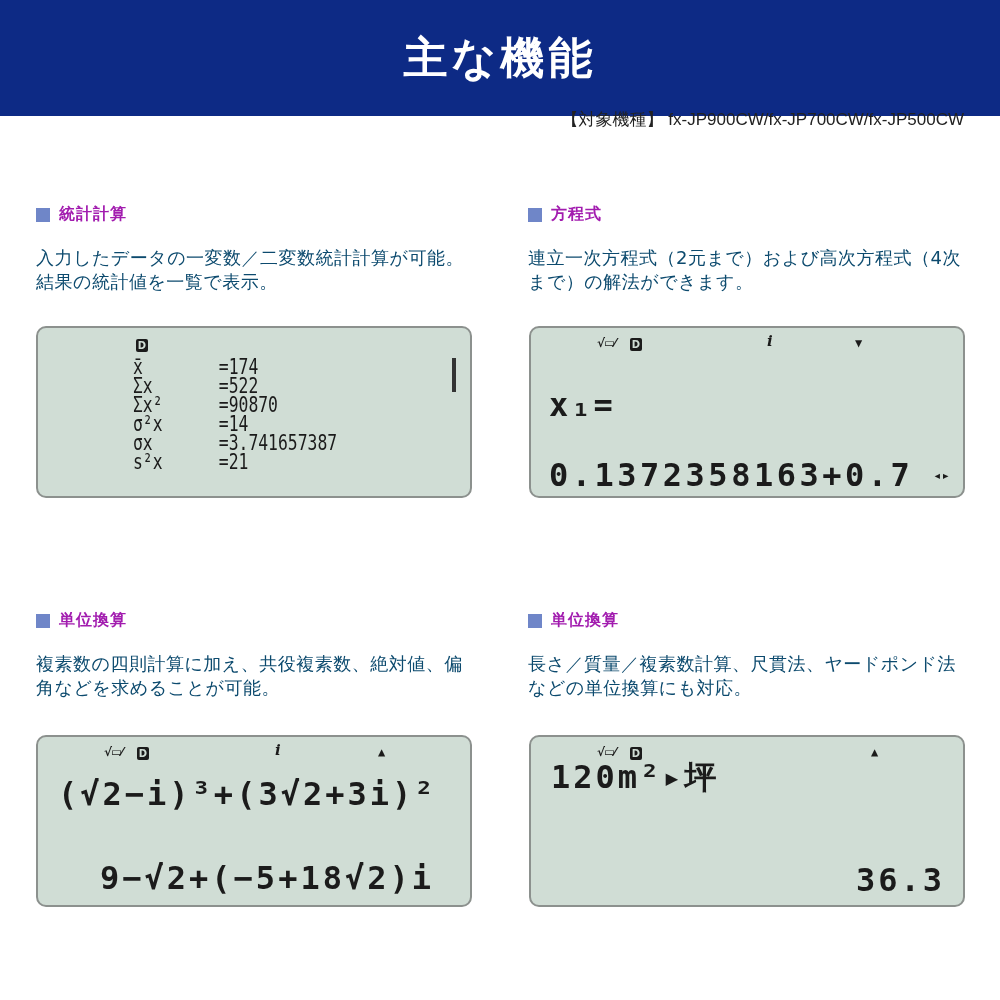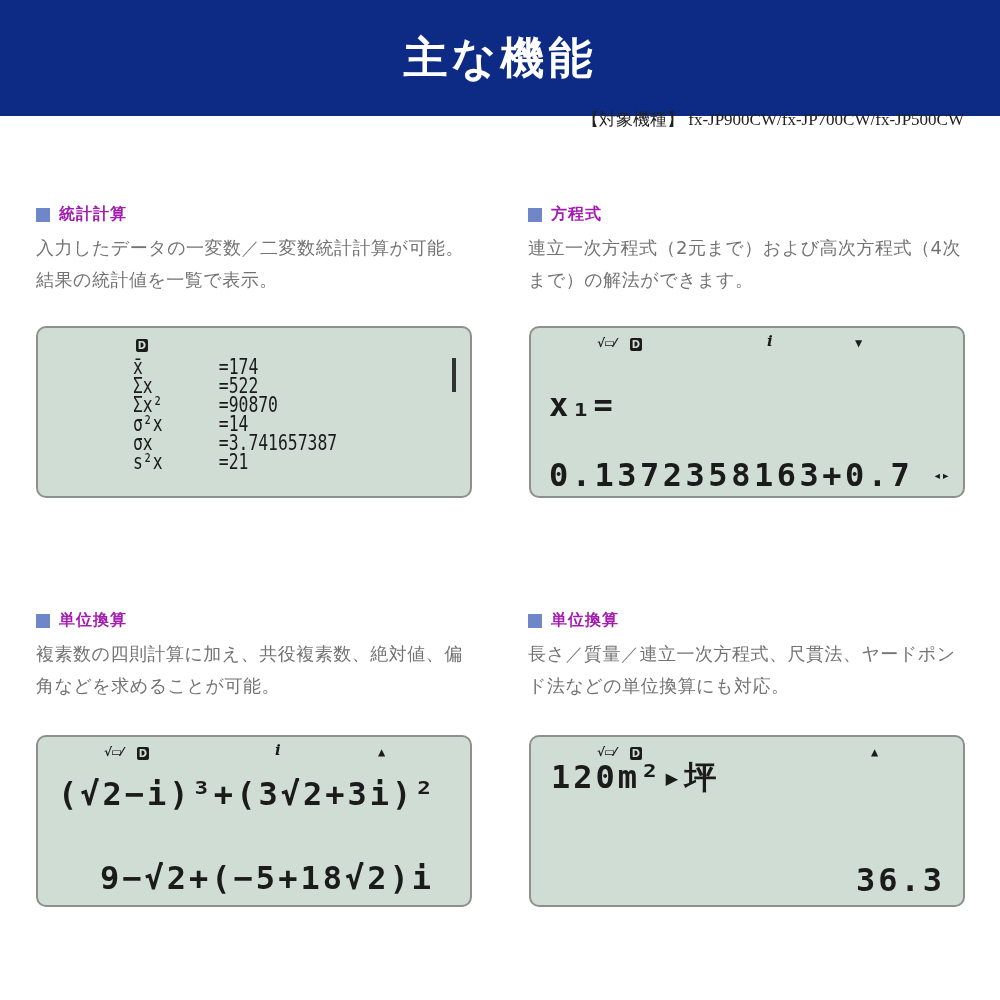--- a/index.html
+++ b/index.html
@@ -11,34 +11,34 @@
       background: #0d2a85;
       display: flex; align-items: center; justify-content: center;
     }
     .banner-title {
       color: #ffffff; font-size: 44px; font-weight: bold; letter-spacing: 4px;
       font-family: "DejaVu Sans", sans-serif;
     }
     .models {
       position: absolute; right: 36px; top: 108px;
       font-size: 17px; color: #222;
-      font-family: Liberation Serif, serif;
+      font-family: Liberation Sans, sans-serif;
     }
 
     .feature { position: absolute; width: 440px; }
     .feature.f1 { left: 36px; top: 198px; }
     .feature.f2 { left: 528px; top: 198px; }
     .feature.f3 { left: 36px; top: 604px; }
     .feature.f4 { left: 528px; top: 604px; }
 
     .feature-head { display: flex; align-items: center; height: 32px; }
     .bullet { width: 14px; height: 14px; background: #6f86c8; margin-right: 9px; margin-top: 2px; }
     .feature-title { font-size: 16px; font-weight: bold; color: #a21caf; letter-spacing: 1px; }
     .feature-desc {
-      margin-top: 2px; font-size: 18px; line-height: 32px; color: #737373;
+      margin-top: 16px; font-size: 18px; line-height: 24px; color: #0c4a6e;
       width: 440px; letter-spacing: 0.5px;
     }
 
     .lcd {
       position: absolute; background: #d0ddd5;
       border: 2px solid #8c918e; border-radius: 10px;
       font-family: "DejaVu Sans Mono", monospace; color: #1b1b1b;
       overflow: hidden;
     }
     .lcd.s1 { left: 36px; top: 326px; width: 436px; height: 172px; }
@@ -145,21 +145,21 @@
   <span class="ind ind-arrow" style="left:340px; top:8px;">▲</span>
   <div class="big" style="left:20px; top:38px;">(√2−i)³+(3√2+3i)²</div>
   <div class="big" style="left:62px; top:122px;">9−√2+(−5+18√2)i</div>
 </div>
 
 <div class="feature f4">
   <div class="feature-head">
     <span class="bullet"></span>
     <span class="feature-title">単位換算</span>
   </div>
-  <div class="feature-desc">長さ／質量／連立一次方程式、尺貫法、ヤードポンド法などの単位換算にも対応。</div>
+  <div class="feature-desc">長さ／質量／複素数計算、尺貫法、ヤードポンド法などの単位換算にも対応。</div>
 </div>
 <div class="lcd s4">
   <span class="ind ind-math" style="left:66px; top:8px;">√▭⁄</span>
   <span class="ind" style="left:99px; top:9px;"><span class="ind-d">D</span></span>
   <span class="ind ind-arrow" style="left:340px; top:8px;">▲</span>
   <div class="big" style="left:20px; top:19px;">120m²▸坪</div>
   <div class="big" style="right:18px; top:124px;">36.3</div>
 </div>
 
 </body></html>

